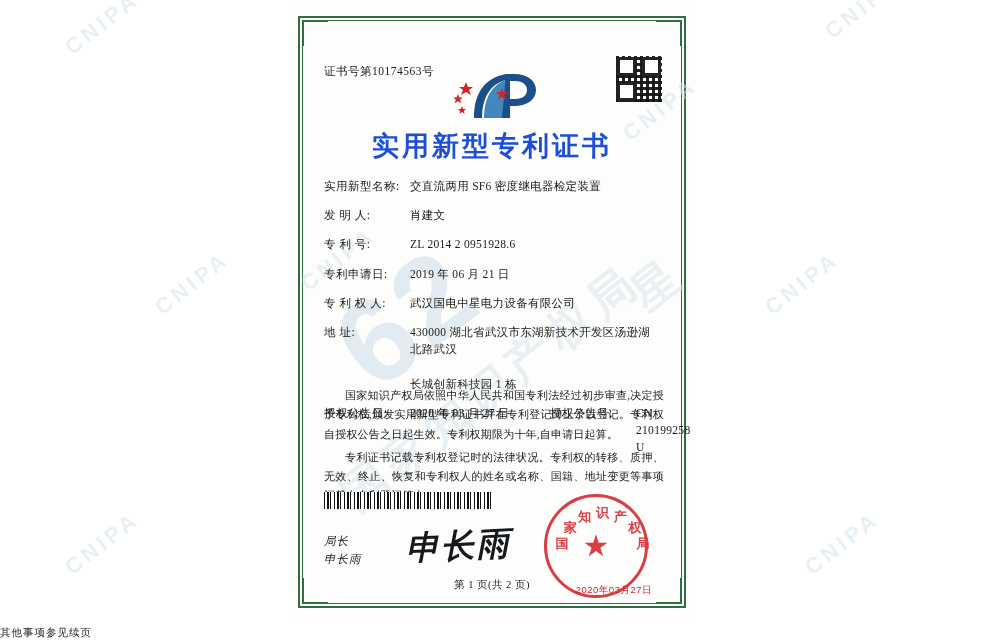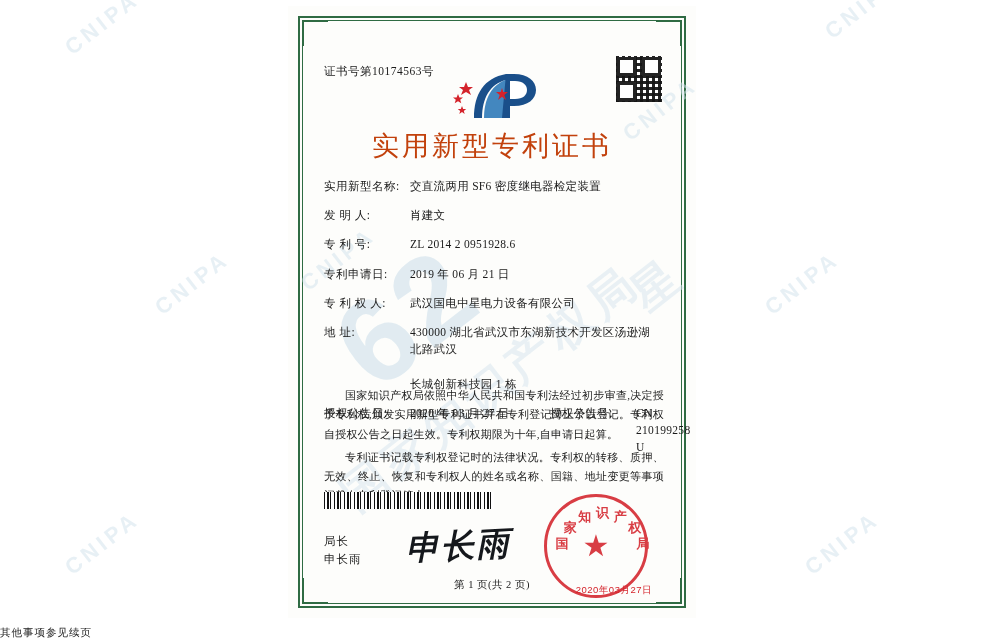--- a/index.html
+++ b/index.html
@@ -143,23 +143,23 @@
   }
 
   
   .title {
     position: absolute;
     left: 0;
     right: 0;
     top: 122px;
     text-align: center;
     font-size: 27px;
-    font-weight: 400;
+    font-weight: 700;
     letter-spacing: 3px;
-    color: #c2410c;
+    color: #1d4ed8;
     font-family: "DejaVu Sans", "Liberation Sans", sans-serif;
   }
 
   
   .fields {
     position: absolute;
     left: 36px;
     top: 172px;
     right: 40px;
     font-size: 11.5px;
@@ -219,20 +219,21 @@
   }
 
   
   .sig-label {
     position: absolute;
     left: 36px;
     top: 526px;
     font-size: 11.5px;
     line-height: 1.6;
     letter-spacing: 1px;
+    font-style: italic;
   }
   .sig-script {
     position: absolute;
     left: 118px;
     top: 518px;
     font-size: 33px;
     font-family: "DejaVu Serif", serif;
     font-style: italic;
     font-weight: 700;
     color: #15181c;

